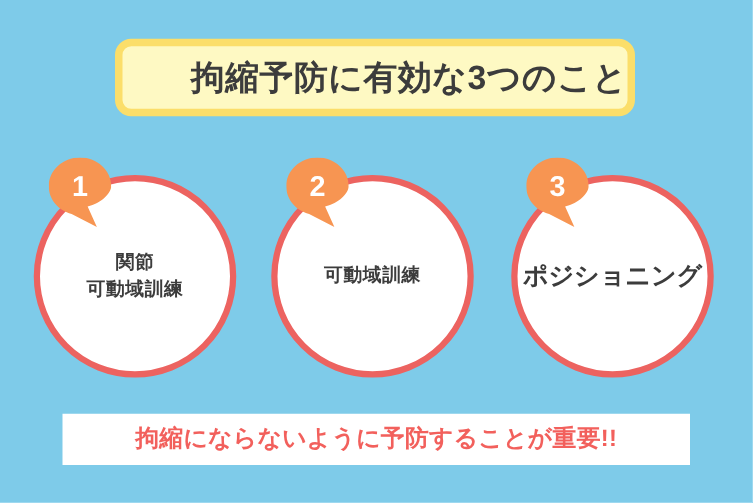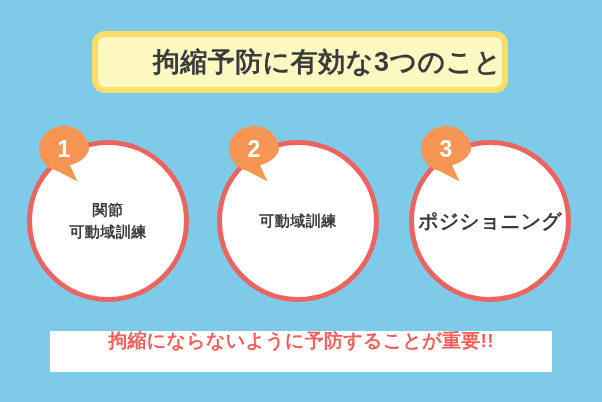--- a/index.html
+++ b/index.html
@@ -121,21 +121,21 @@
 
   
   .banner {
     position: absolute;
     left: 50px;
     top: 331px;
     width: 502px;
     height: 41px;
     background: #FFFFFF;
     display: flex;
-    align-items: flex-start;
+    align-items: center;
     justify-content: center;
   }
   .banner-text {
     font-size: 19px;
     font-weight: bold;
     color: #F2605C;
     letter-spacing: 0.3px;
     line-height: 1;
     white-space: nowrap;
   }

